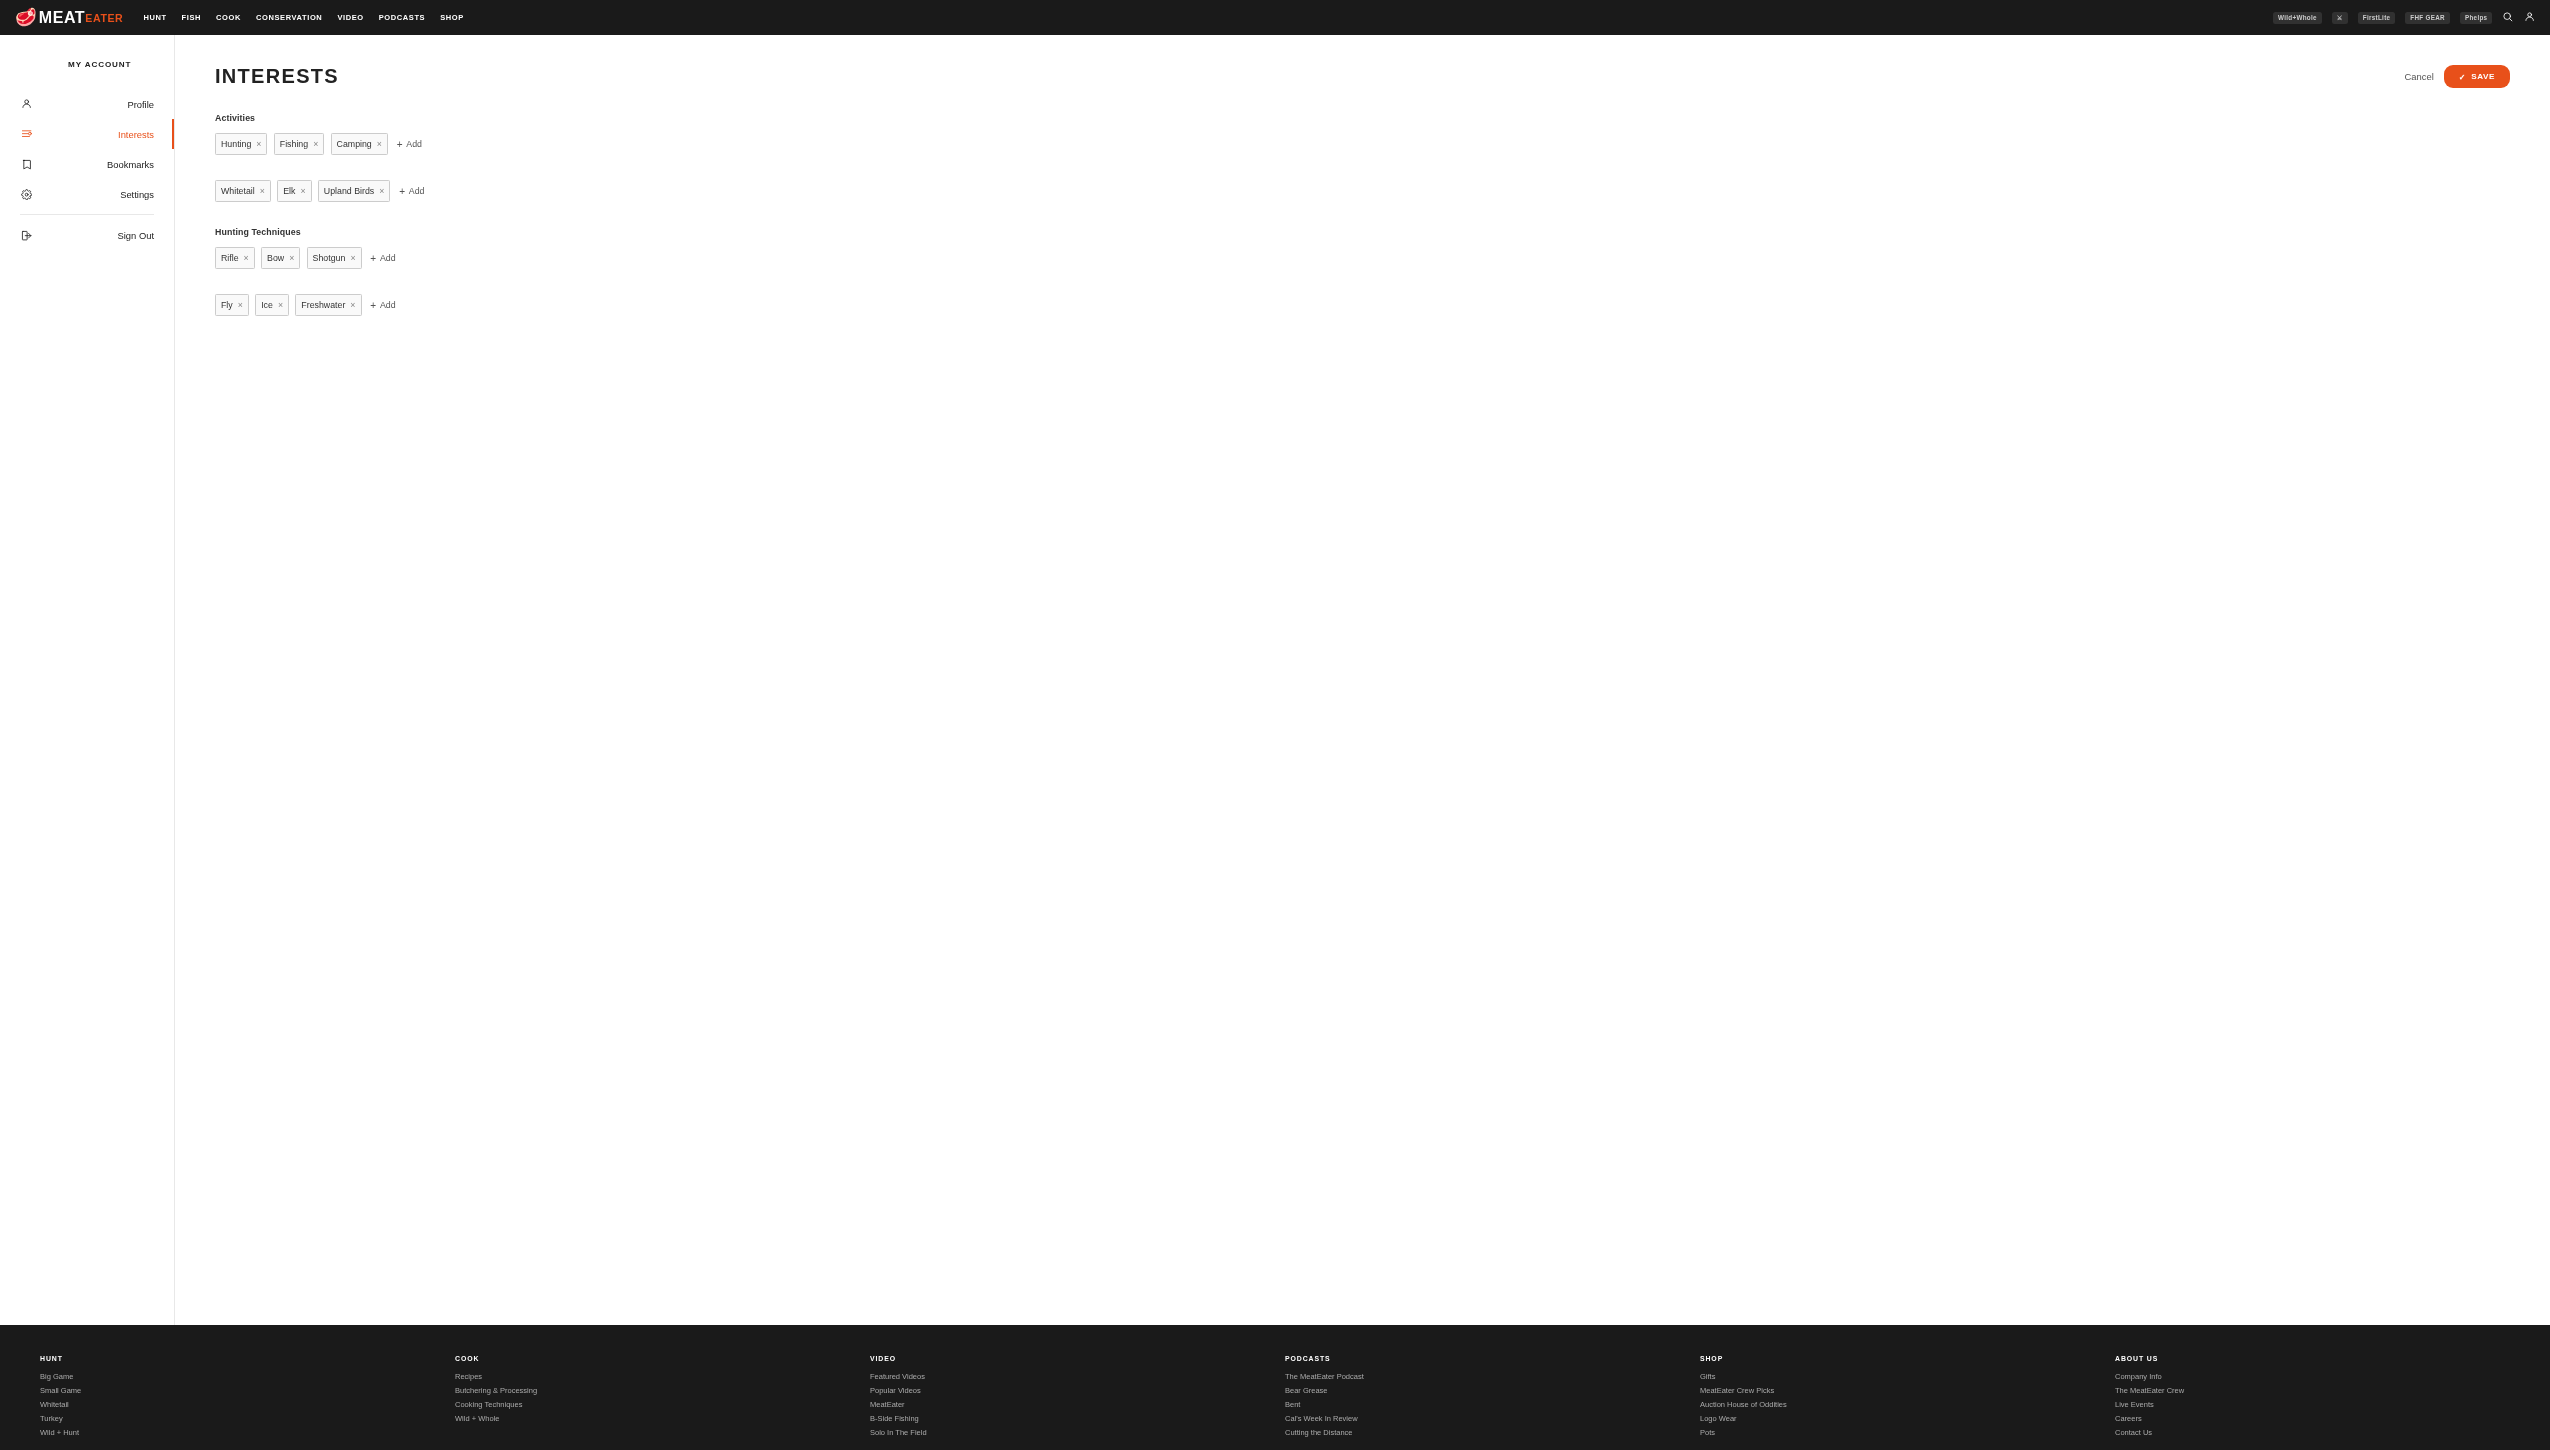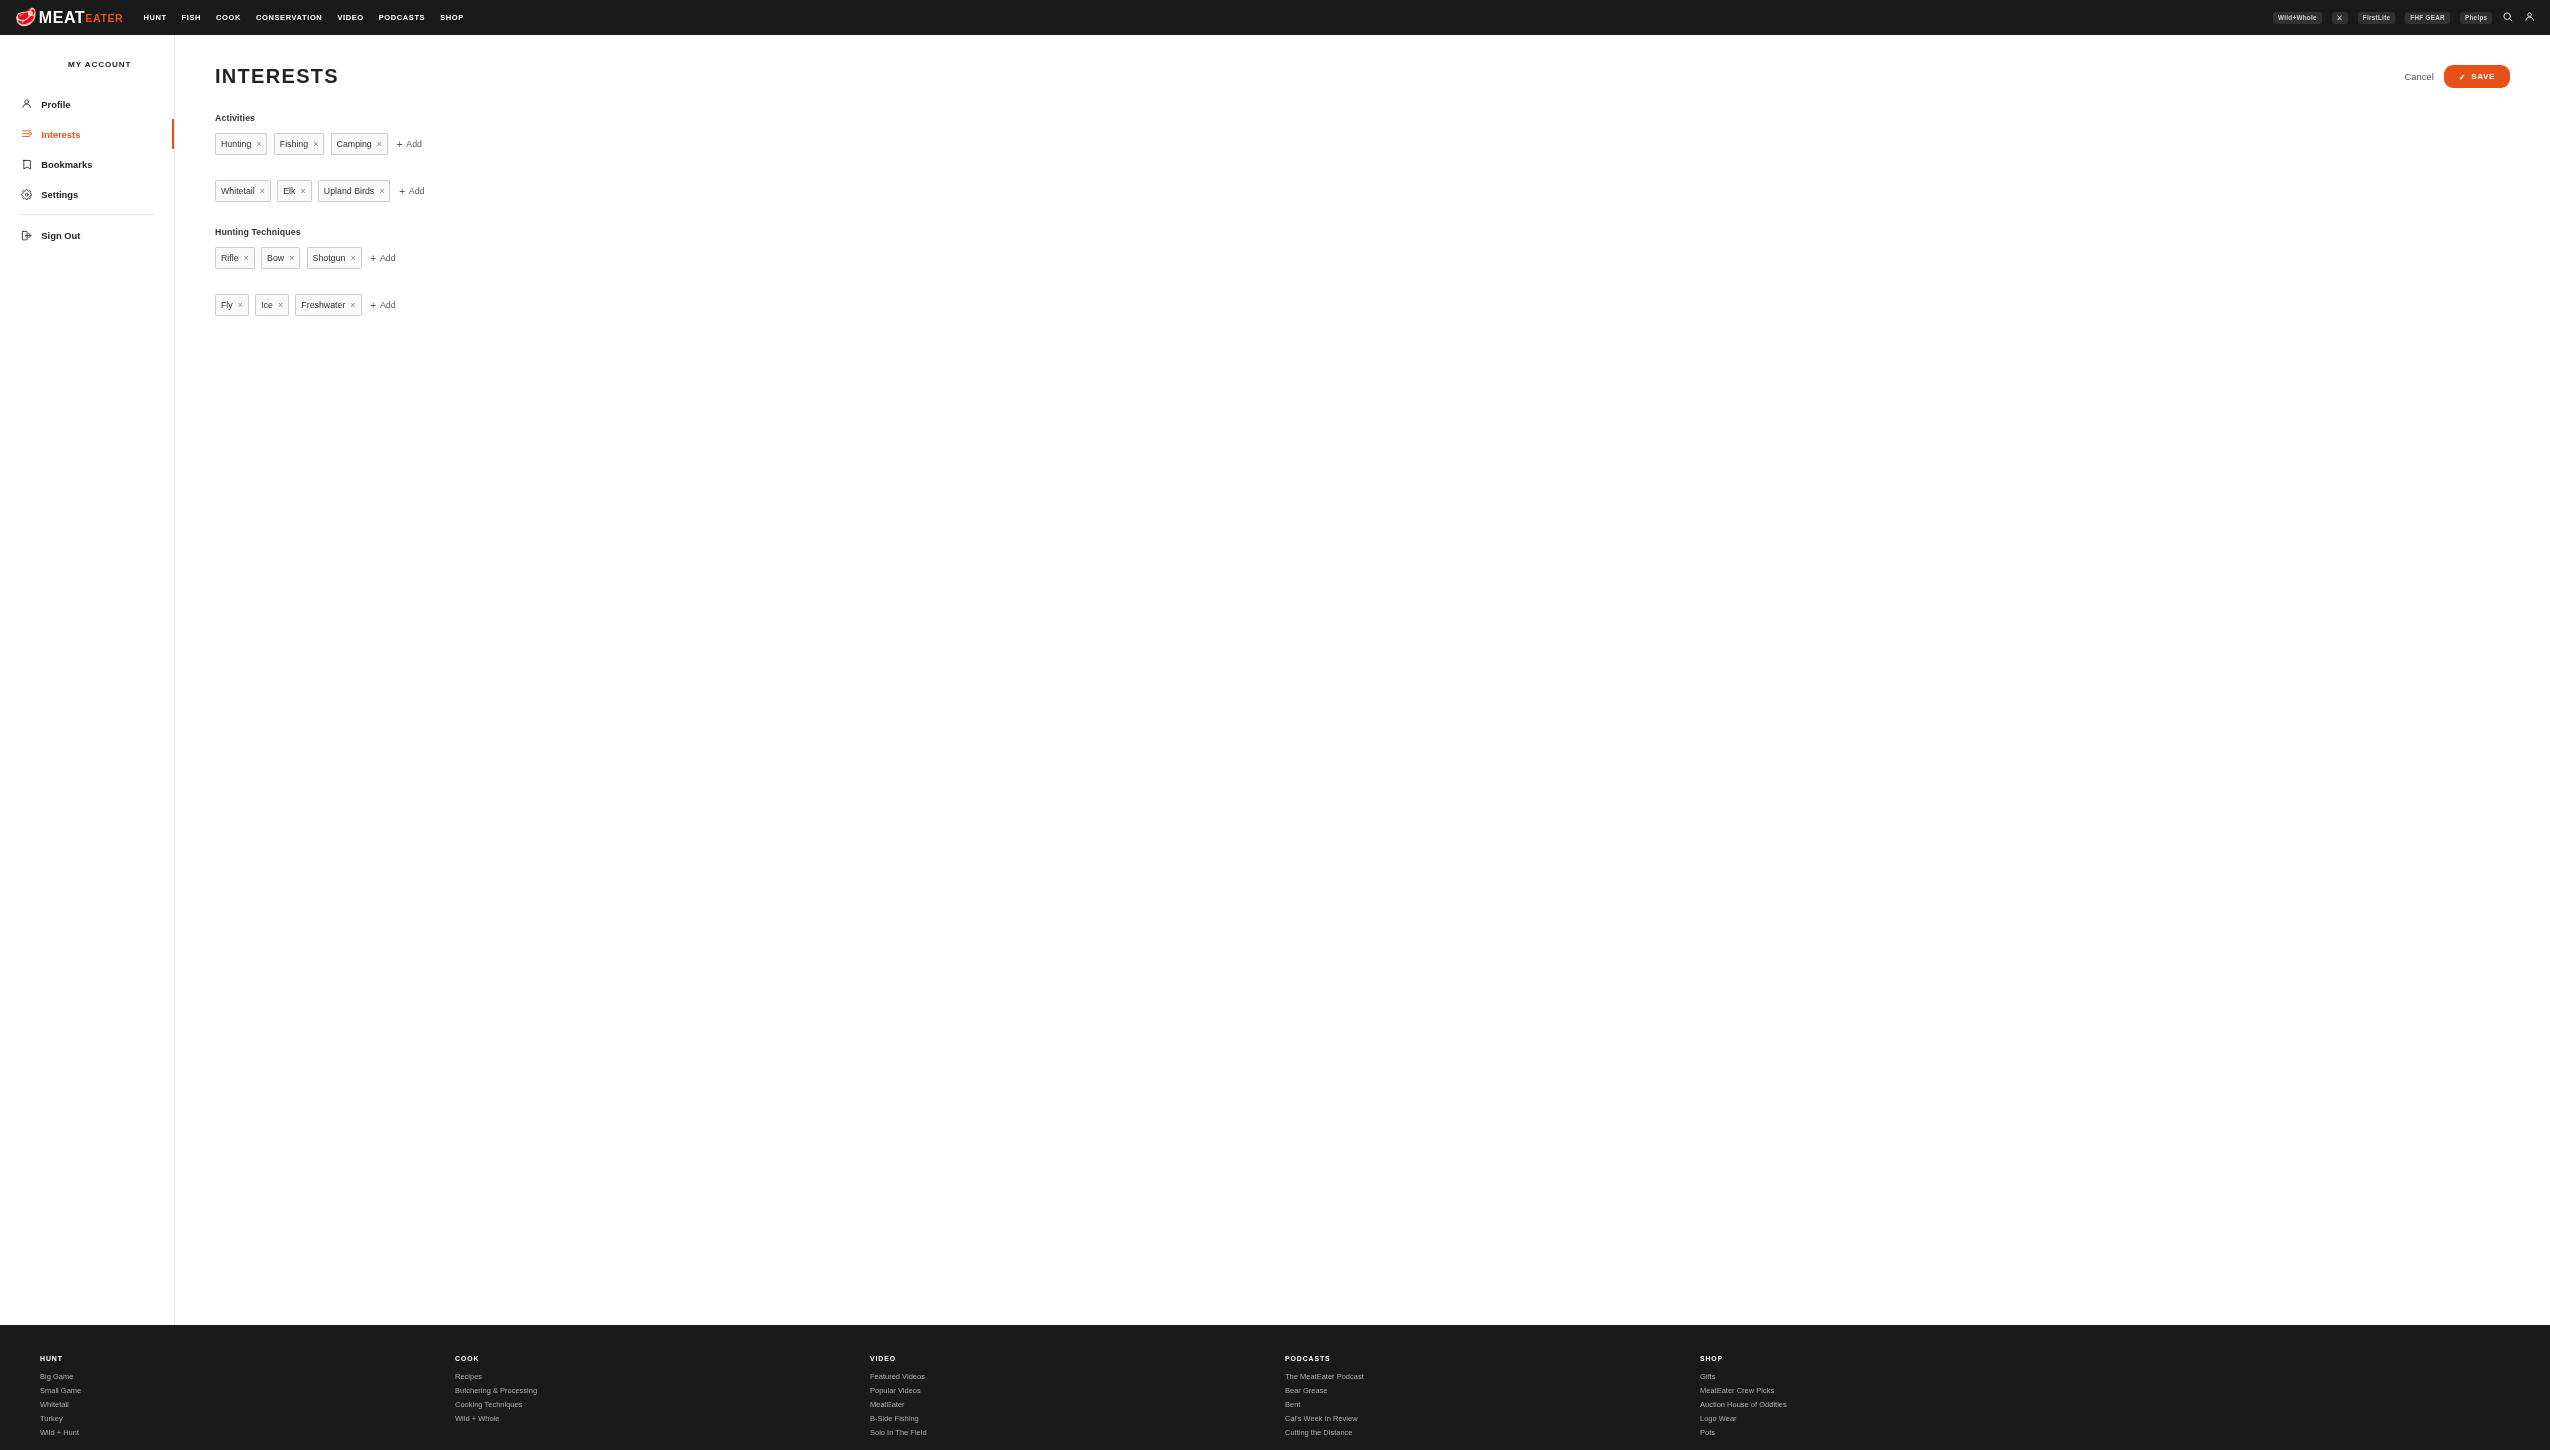--- a/index.html
+++ b/index.html
@@ -100,23 +100,24 @@
       gap: 0;
     }
     .sidebar-item {
       display: flex;
       align-items: center;
       gap: 8.8px;
       padding: 8.8px 0;
       cursor: pointer;
       color: #222;
       font-size: 9.4px;
-      font-weight: 700;
+      font-weight: 400;
       position: relative;
       text-decoration: none;
+      justify-content: space-between;
     }
     .sidebar-item.active {
       color: #e8501a;
     }
     .sidebar-item.active::after {
       content: '';
       position: absolute;
       right: -20px;
       top: 0;
       bottom: 0;
@@ -506,15 +507,23 @@
         <a class="footer-link">Cutting the Distance</a>
       </div>
       <div>
         <div class="footer-col-title">SHOP</div>
         <a class="footer-link">Gifts</a>
         <a class="footer-link">MeatEater Crew Picks</a>
         <a class="footer-link">Auction House of Oddities</a>
         <a class="footer-link">Logo Wear</a>
         <a class="footer-link">Pots</a>
       </div>
+      <div>
+        <div class="footer-col-title">ABOUT US</div>
+        <a class="footer-link">Company Info</a>
+        <a class="footer-link">The MeatEater Crew</a>
+        <a class="footer-link">Live Events</a>
+        <a class="footer-link">Careers</a>
+        <a class="footer-link">Contact Us</a>
+      </div>
     </div>
 </footer>
 
 
 </body></html>

